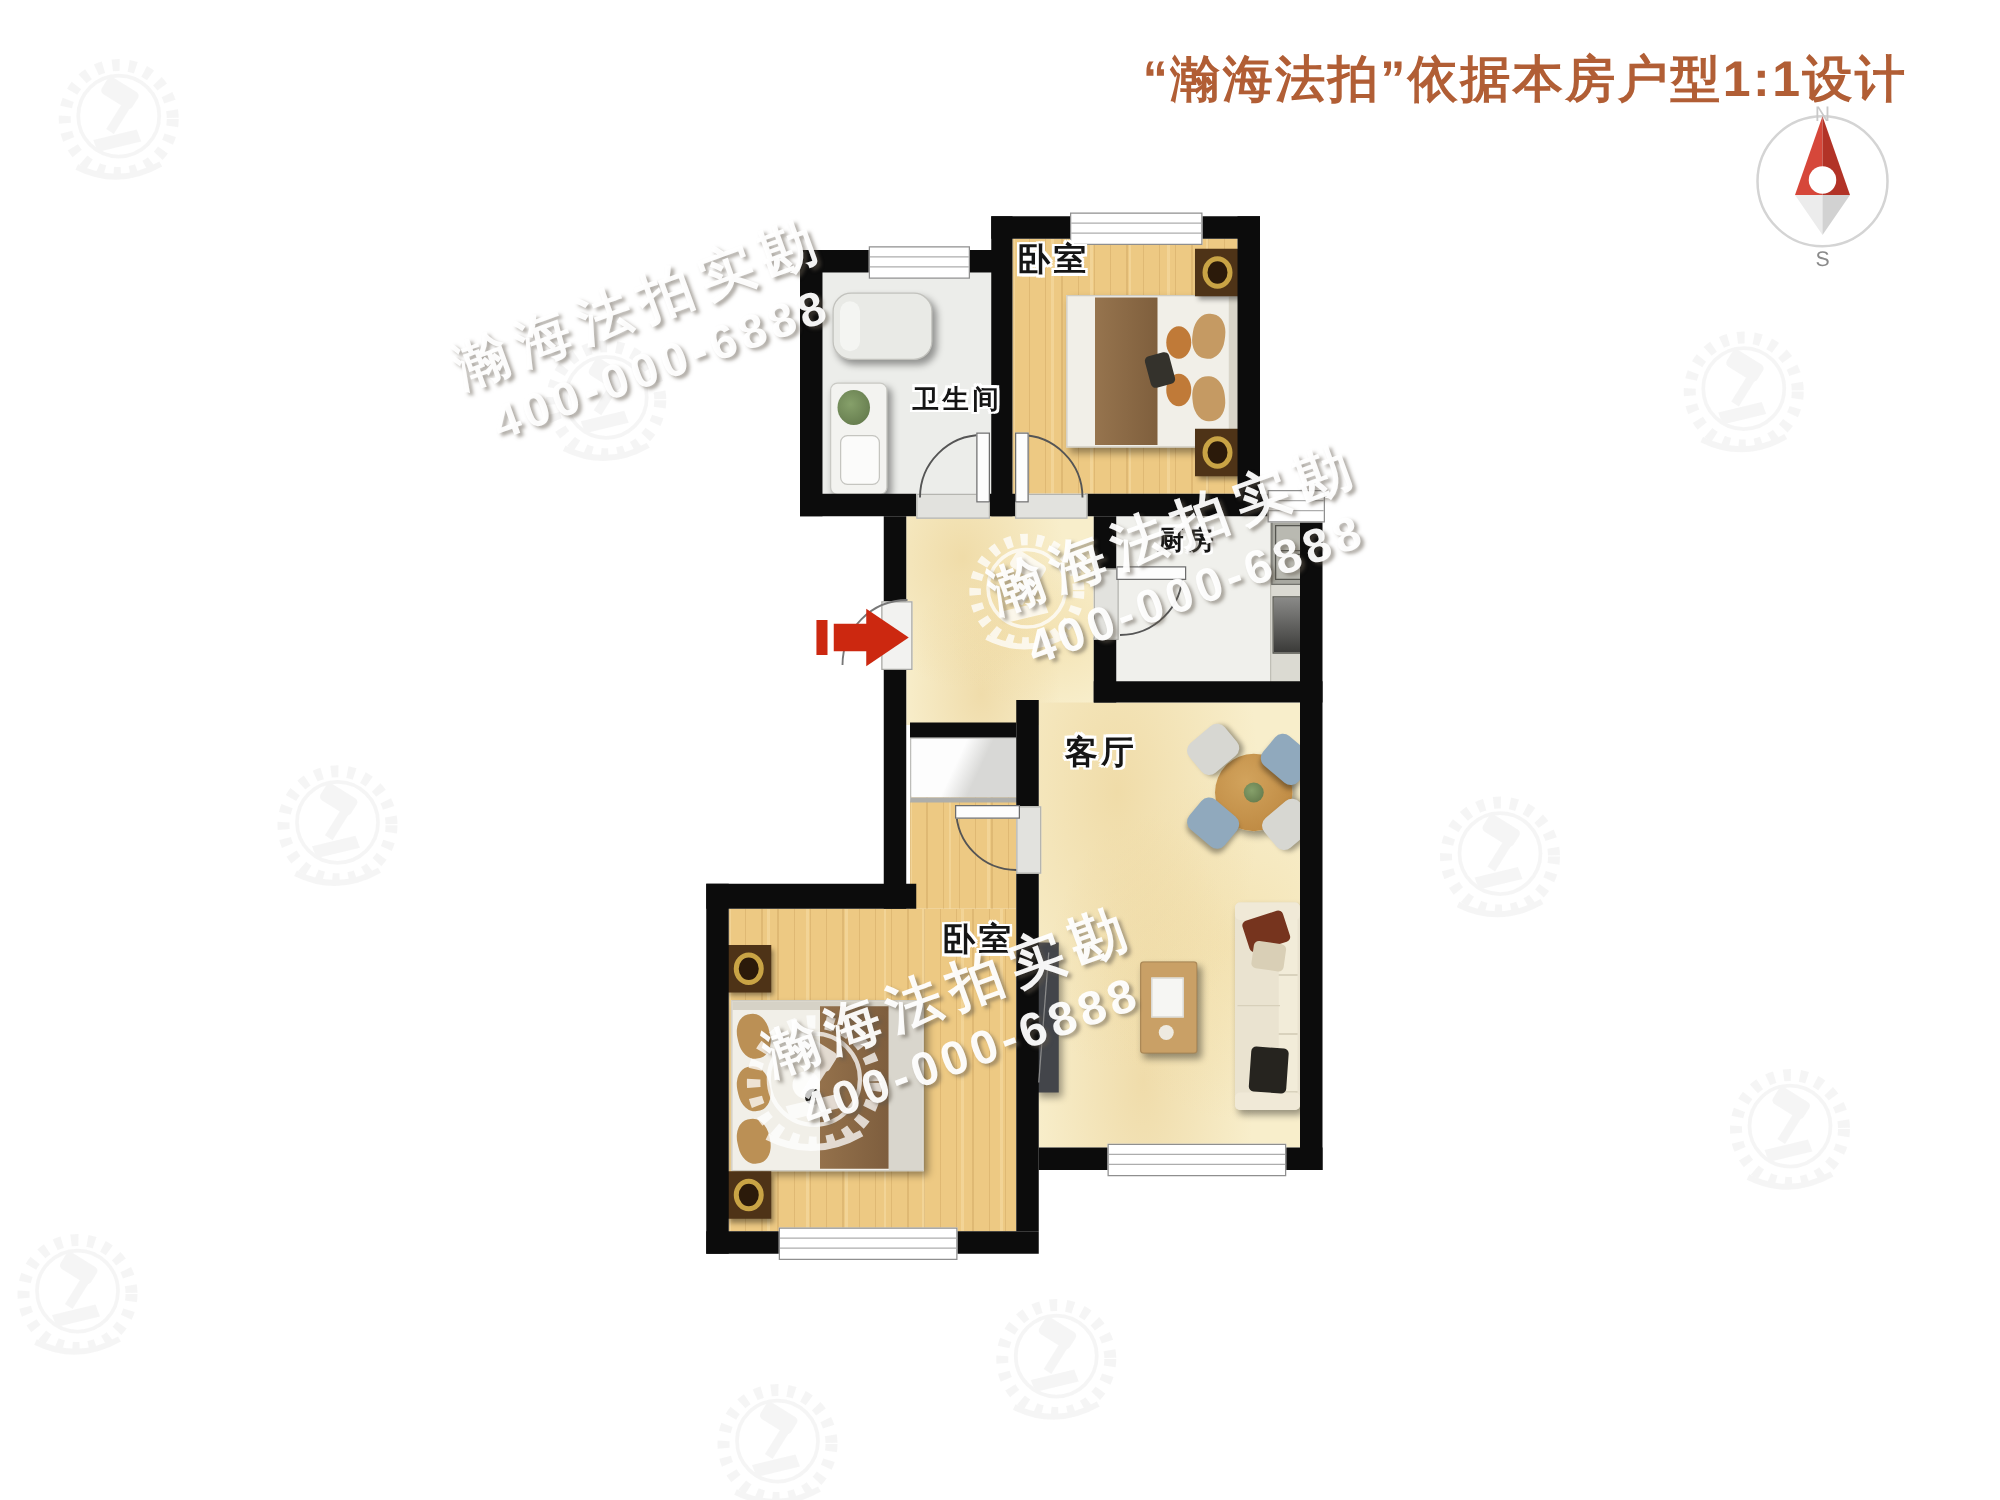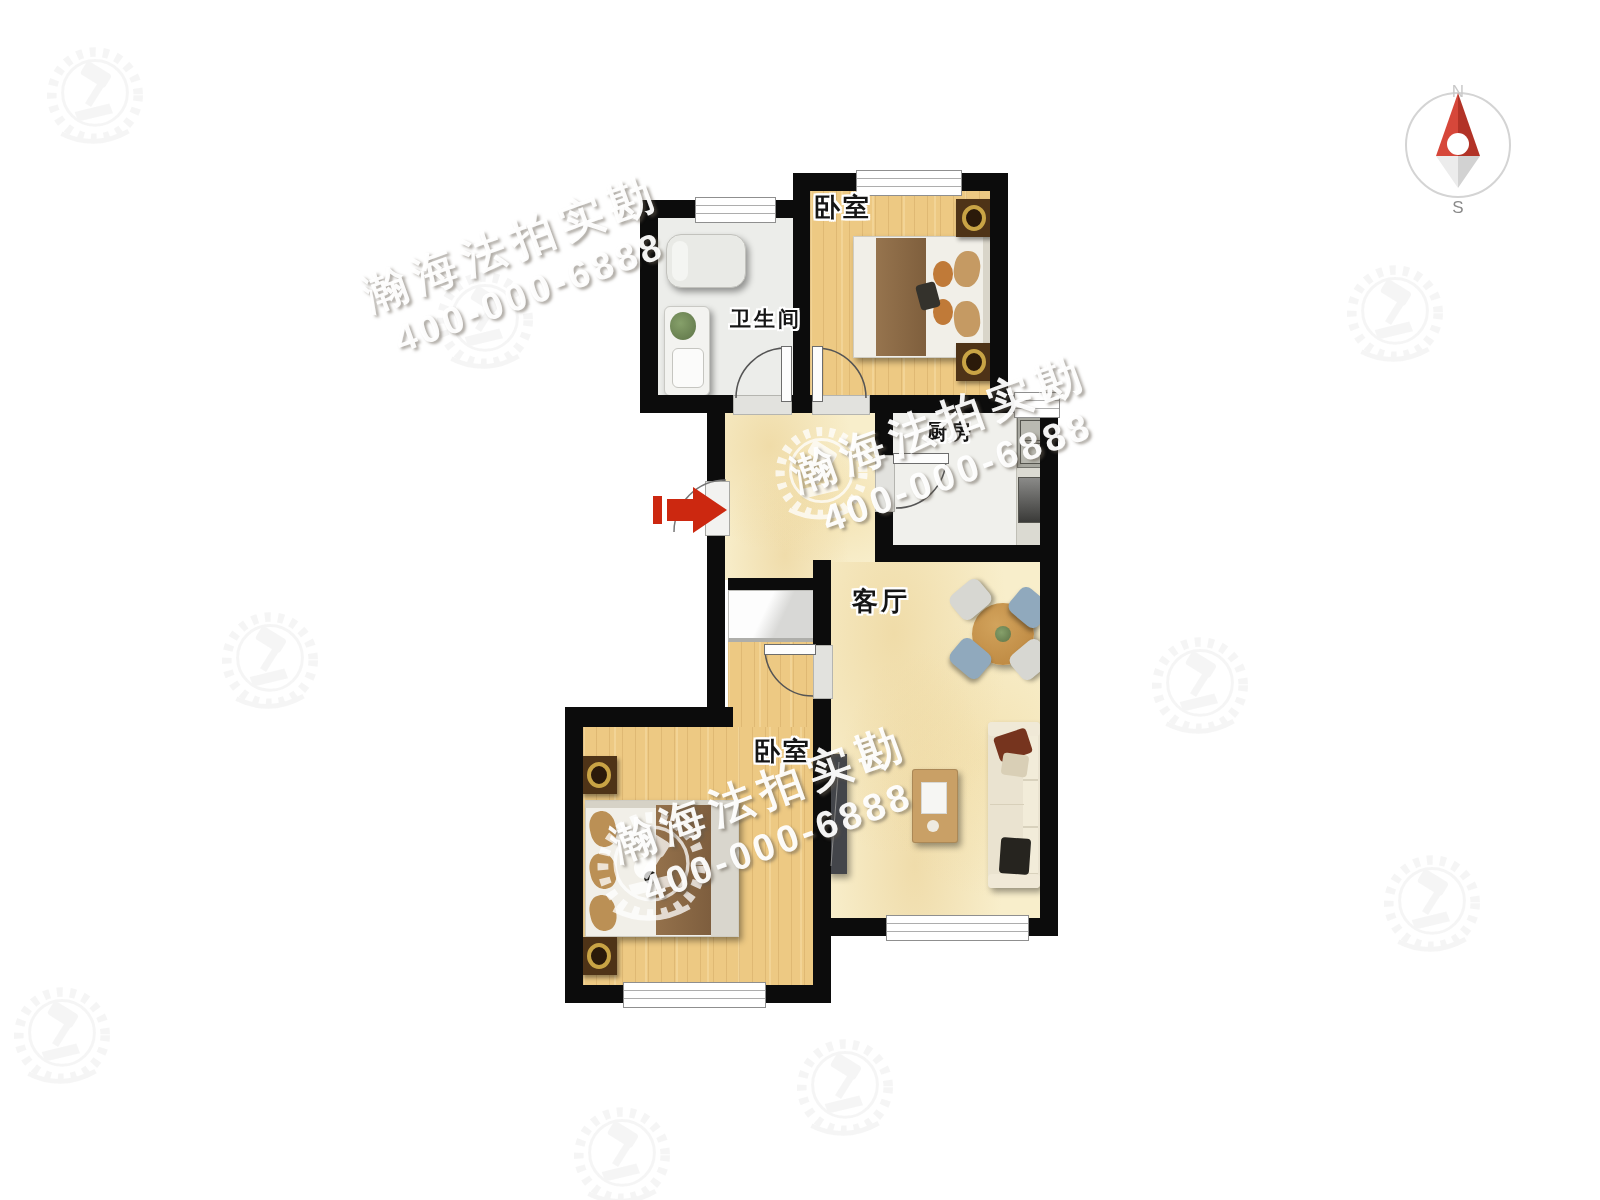--- a/index.html
+++ b/index.html
@@ -289,14 +289,15 @@
     <circle cx="60" cy="63" r="52" fill="none" stroke="#d4d4d4" stroke-width="2"></circle>
     <text x="60" y="15" fill="#c9c9c9" font-size="17" text-anchor="middle">N</text>
     <polygon points="60,11 38,74 60,74" fill="#d6473a"></polygon>
     <polygon points="60,11 82,74 60,74" fill="#b23327"></polygon>
     <polygon points="60,74 38,74 60,106" fill="#ececec"></polygon>
     <polygon points="60,74 82,74 60,106" fill="#d2d2d2"></polygon>
     <circle cx="60" cy="62" r="11" fill="#ffffff"></circle>
     <text x="60" y="131" fill="#8a8a8a" font-size="17" text-anchor="middle">S</text>
   </svg>
 
+  <div class="title">“瀚海法拍”依据本房户型1:1设计</div>
 
 </div>
 
 </body></html>

